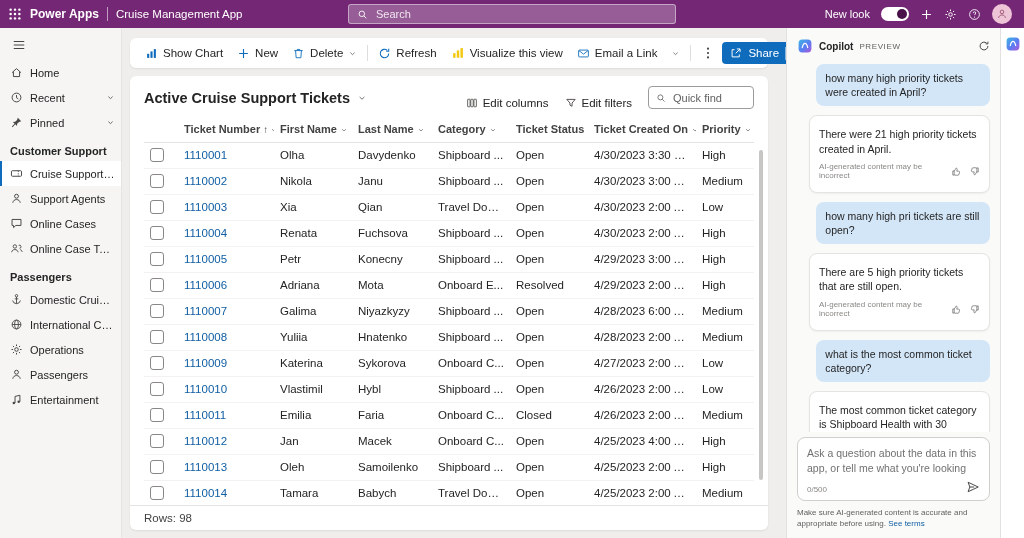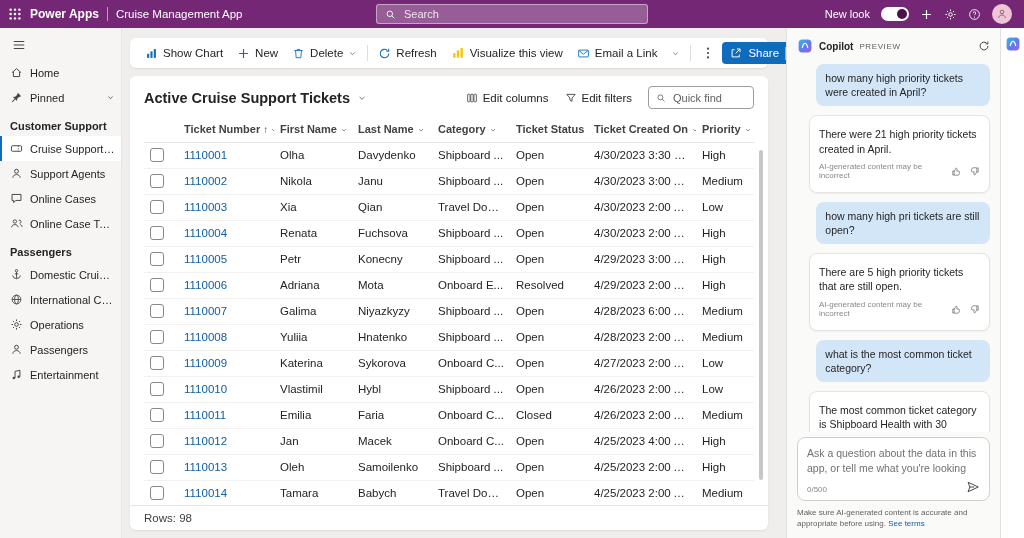--- a/index.html
+++ b/index.html
@@ -12,21 +12,21 @@
   .ic svg{width:14px;height:14px;display:block;}
 
   
   .topbar{position:absolute;top:0;left:0;right:0;height:28px;background:var(--brand);
     display:flex;align-items:center;color:#fff;z-index:10;}
   .waffle{width:30px;height:28px;background:none;border:none;color:#fff;display:flex;
     align-items:center;justify-content:center;cursor:pointer;}
   .tb-app{font-size:12px;font-weight:700;margin-right:8px;white-space:nowrap;}
   .tb-div{width:1px;height:14px;background:rgba(255,255,255,.55);margin-right:8px;}
   .tb-title{font-size:11.5px;white-space:nowrap;}
-  .tb-search{position:absolute;left:50%;transform:translateX(-50%);top:4px;width:272px;height:20px;
+  .tb-search{position:absolute;left:50%;transform:translateX(-50%);top:4px;width:328px;height:20px;
     background:rgba(255,255,255,.25);border:1px solid rgba(255,255,255,.45);border-radius:3px;
     display:flex;align-items:center;gap:6px;padding:0 8px;}
   .tb-search .ic svg{width:11px;height:11px;}
   .tb-search input{flex:1;background:transparent;border:none;outline:none;color:#fff;font-size:11px;
     font-family:inherit;}
   .tb-search input::placeholder{color:rgba(255,255,255,.85);}
   .tb-right{margin-left:auto;display:flex;align-items:center;gap:11px;padding-right:12px;font-size:11px;}
   .toggle{width:28px;height:14px;background:#fff;border-radius:8px;position:relative;display:inline-block;cursor:pointer;}
   .toggle .knob{position:absolute;right:2px;top:2px;width:10px;height:10px;border-radius:50%;background:#4a1049;}
   .tb-ic{cursor:pointer;}
@@ -70,21 +70,21 @@
   .share .ic svg{width:12px;height:12px;}
   .share-div{width:1px;height:13px;background:rgba(255,255,255,.5);}
   .share .caret-w svg{width:8px;height:8px;}
 
   .card{flex:1;background:#fff;border-radius:6px;box-shadow:0 1px 2px rgba(0,0,0,.08);
     display:flex;flex-direction:column;overflow:hidden;position:relative;}
   .view-head{display:flex;align-items:center;padding:10px 14px 7px;}
   .view-title{font-size:14.5px;font-weight:700;display:flex;align-items:center;gap:7px;cursor:pointer;}
   .caret-g{color:#616161;}
   .caret-g svg{width:10px;height:10px;}
-  .view-tools{margin-left:auto;display:flex;align-items:center;gap:16px;font-size:11.5px;}
+  .view-tools{margin-left:auto;display:flex;align-items:flex-end;gap:16px;font-size:11.5px;}
   .tool{display:flex;align-items:center;gap:5px;cursor:pointer;color:#242424;}
   .tool .ic{color:#484644;}
   .tool .ic svg{width:12px;height:12px;}
   .quickfind{display:flex;align-items:center;gap:5px;border:1px solid #9e9c9a;border-radius:4px;
     height:23px;padding:0 7px;width:106px;background:#fff;}
   .quickfind .ic{color:#616161;}
   .quickfind .ic svg{width:10px;height:10px;}
   .quickfind input{width:70px;border:none;outline:none;font-size:11px;font-family:inherit;color:#242424;}
   .quickfind input::placeholder{color:#616161;}
 
@@ -222,20 +222,34 @@
           <span class="ic">
             <svg viewBox="0 0 16 16">
               <path d="M2.5 8.2 8 3.2l5.5 5M4.2 7.2V13h7.6V7.2" fill="none" stroke="currentColor" stroke-width="1.2"></path>
             </svg>
           </span>
           <span class="sb-lb">Home</span>
         </div>
         <div class="sb-item">
           <span class="ic">
             <svg viewBox="0 0 16 16">
+              <circle cx="8" cy="8" r="5.4" fill="none" stroke="currentColor" stroke-width="1.2"></circle>
+              <path d="M8 5v3.2l2.2 1.6" fill="none" stroke="currentColor" stroke-width="1.2"></path>
+            </svg>
+          </span>
+          <span class="sb-lb">Recent</span>
+          <span class="ic chev">
+            <svg viewBox="0 0 16 16">
+              <path d="M4.2 6.4 8 10l3.8-3.6" fill="none" stroke="currentColor" stroke-width="1.4"></path>
+            </svg>
+          </span>
+        </div>
+        <div class="sb-item">
+          <span class="ic">
+            <svg viewBox="0 0 16 16">
               <path d="M9.6 2.2l4.2 4.2-2.7.9-2.3 2.3-.2 2.8-2.1-2.1-3.3 3.4-.9-.9 3.4-3.3-2.1-2.1 2.8-.2 2.3-2.3z" fill="currentColor"></path>
             </svg>
           </span>
           <span class="sb-lb">Pinned</span>
           <span class="ic chev">
             <svg viewBox="0 0 16 16">
               <path d="M4.2 6.4 8 10l3.8-3.6" fill="none" stroke="currentColor" stroke-width="1.4"></path>
             </svg>
           </span>
         </div>

